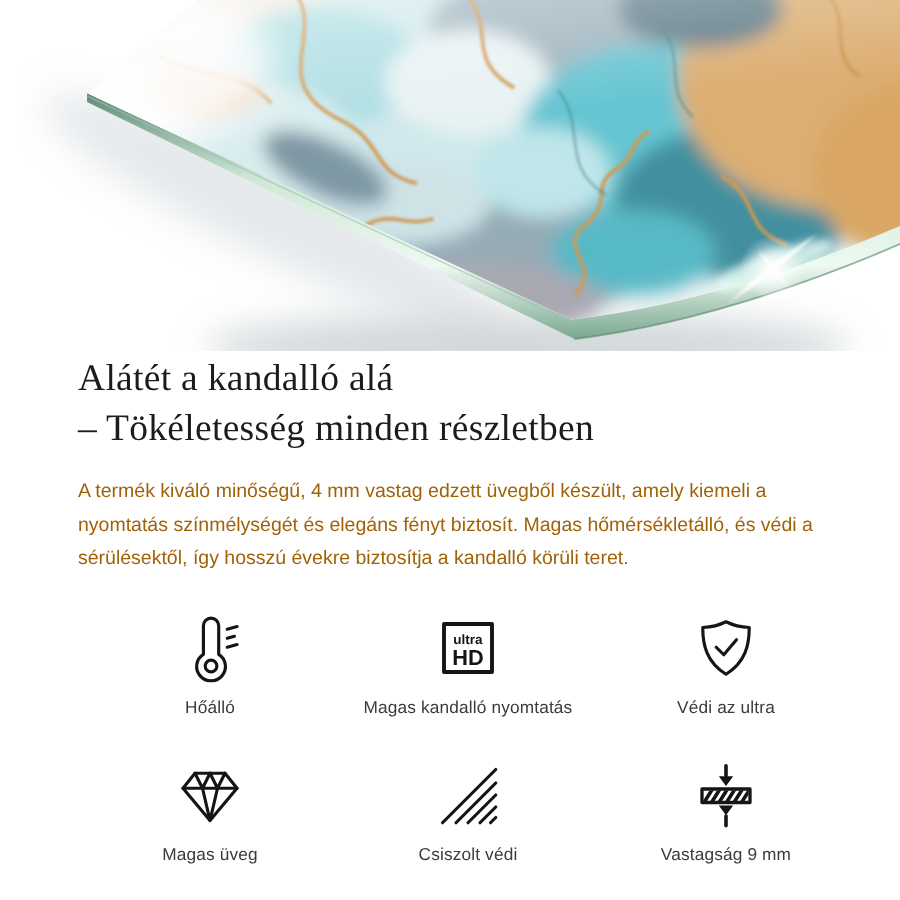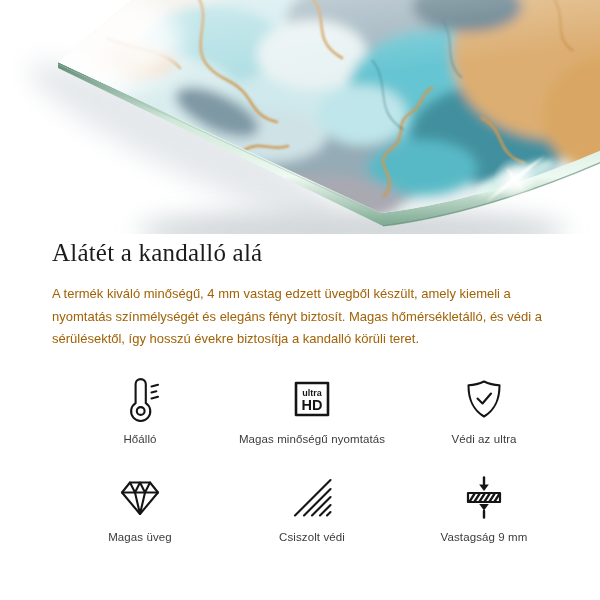--- a/index.html
+++ b/index.html
@@ -131,20 +131,21 @@
           <path d="M0,-15 L2,0 L0,15 L-2,0 Z" fill="#ffffff" opacity="0.95"></path>
         </g>
         <circle cx="503" cy="179" r="3.2" fill="#ffffff"></circle>
       </g>
     </svg>
   </div>
 
   <div class="content">
     <h1 class="title">
       <span>Alátét a kandalló alá</span>
+      <span>– Tökéletesség minden részletben</span>
     </h1>
     <p class="desc">A termék kiváló minőségű, 4 mm vastag edzett üvegből készült, amely kiemeli a nyomtatás színmélységét és elegáns fényt biztosít. Magas hőmérsékletálló, és védi a sérülésektől, így hosszú évekre biztosítja a kandalló körüli teret.</p>
 
     <div class="features">
 
       <div class="feature">
         <div class="f-icon">
           <svg class="ico" width="46" height="46" viewBox="0 0 46 46">
             <path d="M28.8,27.2 V8.2 a5.1,5.1 0 0 0 -10.2,0 v19 a9.6,9.6 0 1 0 10.2,0 Z"></path>
             <circle cx="23.7" cy="35" r="3.9"></circle>
@@ -157,21 +158,21 @@
       </div>
 
       <div class="feature">
         <div class="f-icon">
           <svg class="ico" width="46" height="46" viewBox="0 0 46 46">
             <rect x="7" y="7" width="32" height="32" stroke-width="2.6"></rect>
             <text x="23" y="20" text-anchor="middle" font-size="9" font-weight="700">ultra</text>
             <text x="23" y="34" text-anchor="middle" font-size="14.5" font-weight="800">HD</text>
           </svg>
         </div>
-        <div class="f-label">Magas minőségű nyomtatás</div>
+        <div class="f-label">Magas kandalló nyomtatás</div>
       </div>
 
       <div class="feature">
         <div class="f-icon">
           <svg class="ico" width="46" height="46" viewBox="0 0 46 46" stroke-width="2.4">
             <path d="M23,5.5 C28,8 33.5,9.1 38.5,9.3 C38.5,21 36,32.5 23,40.5 C10,32.5 7.5,21 7.5,9.3 C12.5,9.1 18,8 23,5.5 Z"></path>
             <path d="M16.5,22.5 L21.5,27.5 L30,17.5"></path>
           </svg>
         </div>
         <div class="f-label">Védi az ultra</div>

